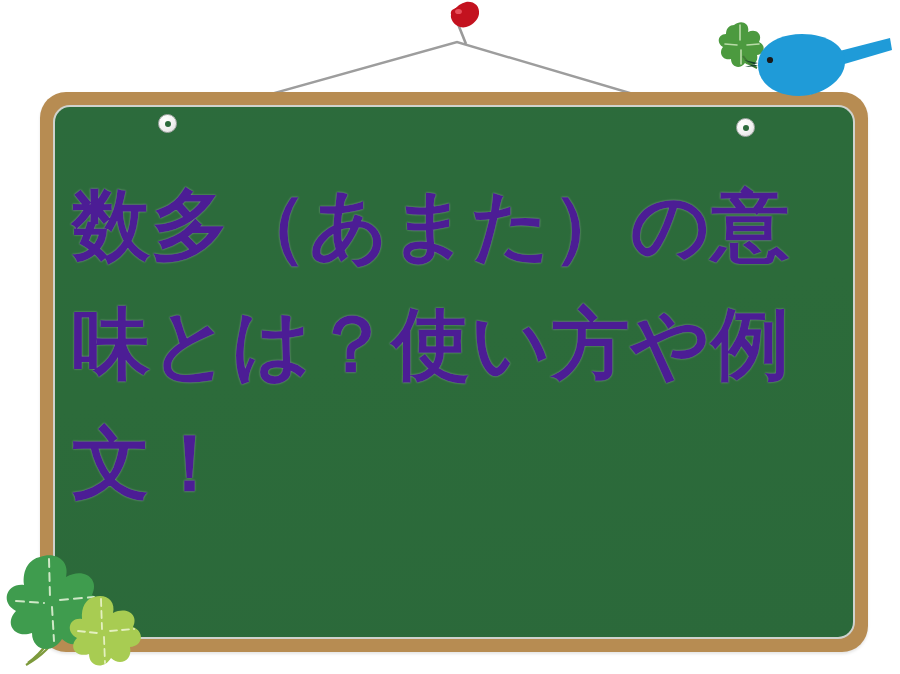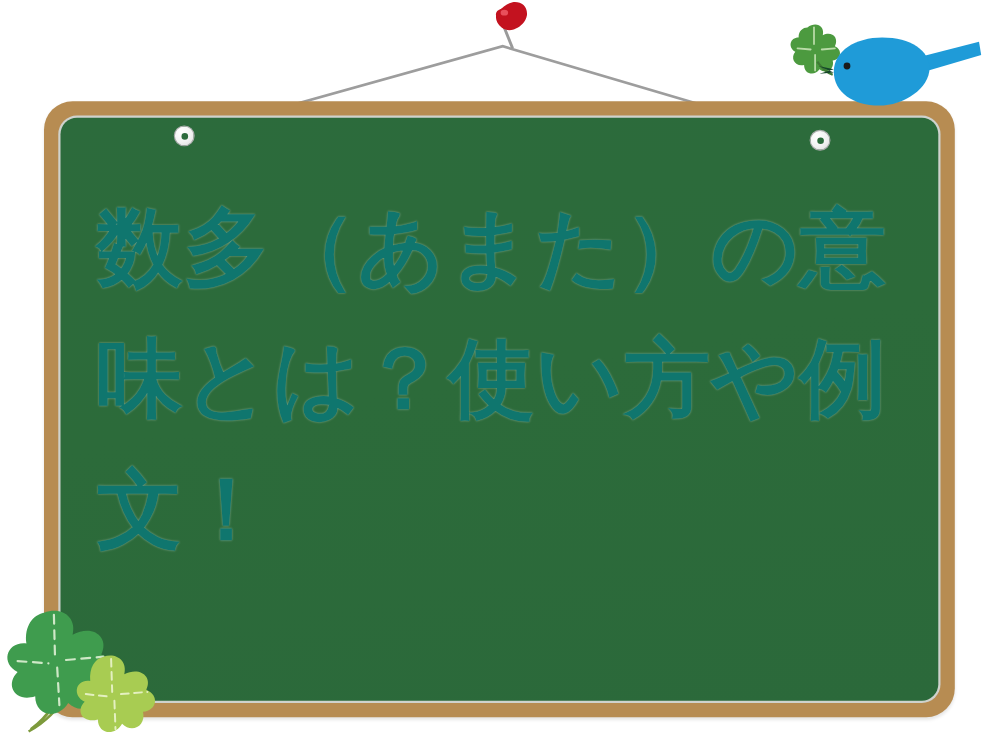--- a/index.html
+++ b/index.html
@@ -58,23 +58,23 @@
     width: 6px; height: 6px;
     border-radius: 50%;
     background: #2c6b3c;
   }
   #eyelet-left  { left: 158px; top: 114px; }
   #eyelet-right { left: 736px; top: 118px; }
 
   
   .board-text {
     position: absolute;
-    left: 88px; top: 166px;
+    left: 72px; top: 166px;
     width: 760px;
-    color: #0f766e;
+    color: #4c1d95;
     font-size: 78px;
     line-height: 119px;
     letter-spacing: 1px;
     font-weight: 700;
     text-shadow: 0 0 2px rgba(255,255,255,0.45);
     white-space: pre-wrap;
     word-break: break-all;
   }
 
   

